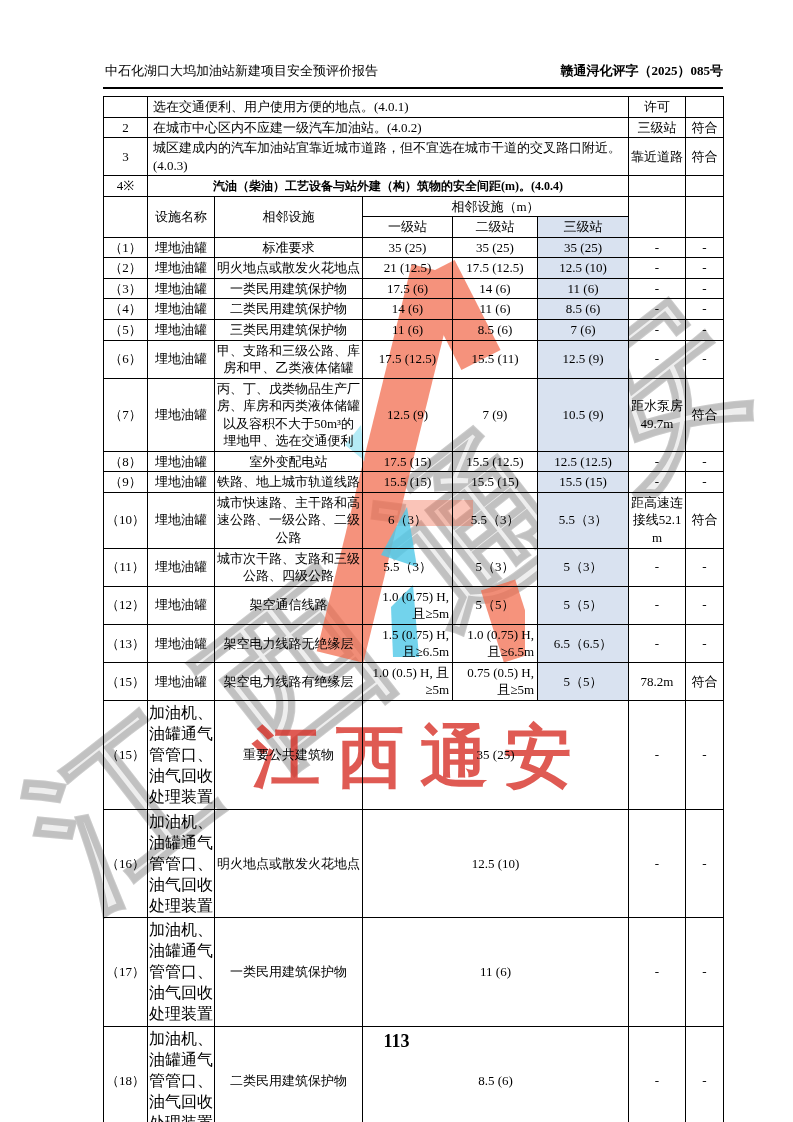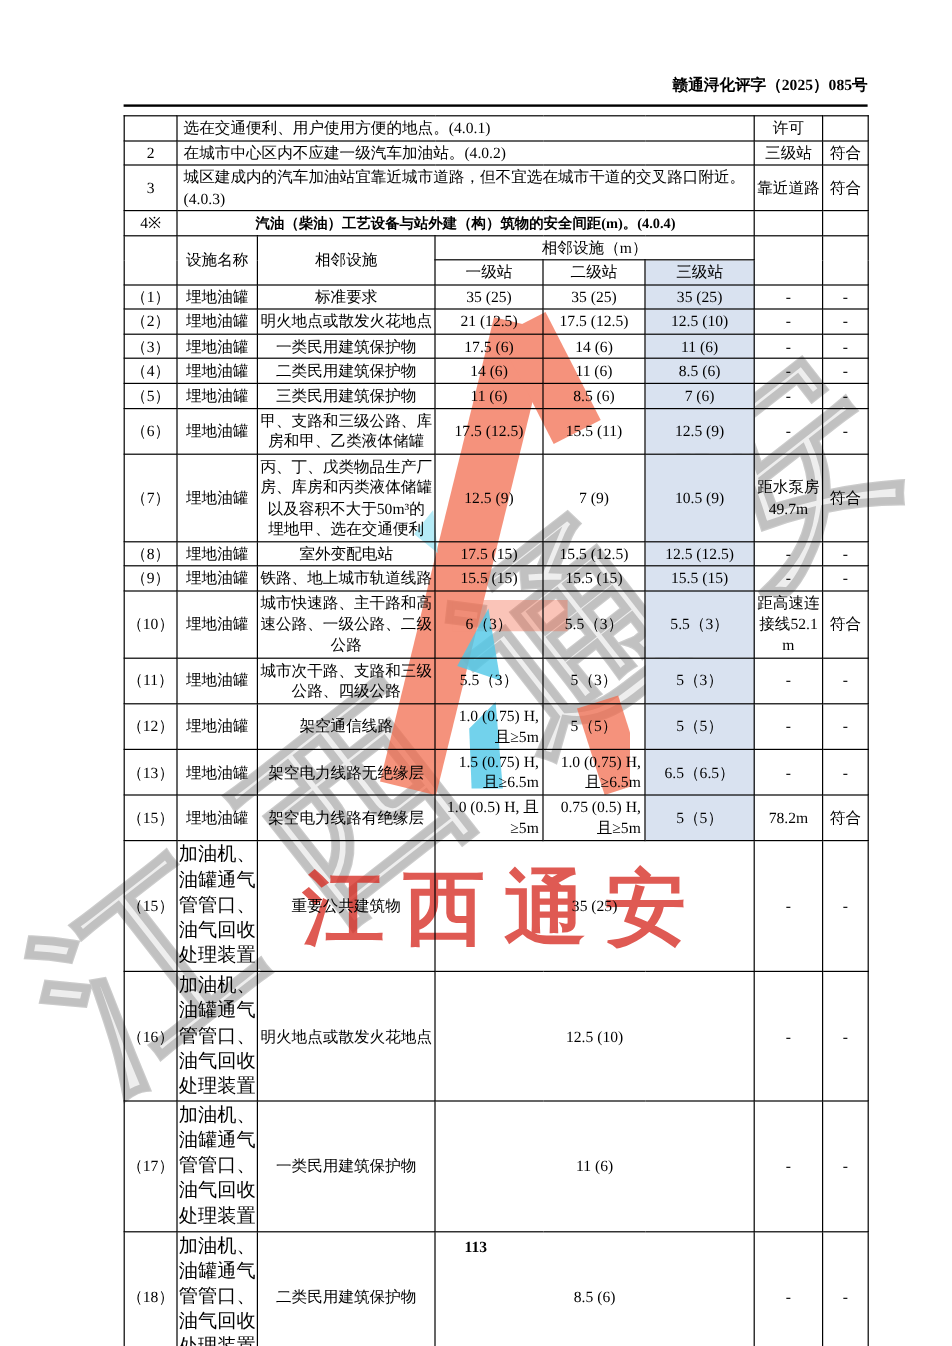--- a/index.html
+++ b/index.html
@@ -6,21 +6,21 @@
   body{
     width:793px;height:1122px;position:relative;background:#ffffff;overflow:hidden;
     font-family:"Liberation Serif","DejaVu Serif",serif;color:#000;
   }
   
   .pg-header{position:absolute;top:60px;left:103px;width:620px;height:24px;font-size:13px;}
   .pg-header .hl-left{position:absolute;left:2px;top:2px;}
   .pg-header .hl-right{position:absolute;right:0;top:2px;font-weight:bold;text-align:right;}
   .pg-rule{position:absolute;top:87px;left:103px;width:620px;height:2px;background:#000;}
   
-  .pg-footer{position:absolute;top:1031px;left:0;width:793px;text-align:center;font-size:13px;font-weight:bold;}
+  .pg-footer{position:absolute;top:1031px;left:0;width:793px;text-align:center;font-size:18px;font-weight:bold;}
   
   .wm-layer{position:absolute;inset:0;z-index:0;pointer-events:none;}
   .wm-gray{
     position:absolute;left:-100px;top:470px;width:1020px;text-align:center;
     transform:rotate(-38deg);
     font-size:170px;font-weight:bold;letter-spacing:55px;white-space:nowrap;
     color:rgba(150,150,150,0.16);
     -webkit-text-stroke:2px rgba(130,130,130,0.42);
   }
   .wm-red{
@@ -58,20 +58,21 @@
     <g opacity="0.8">
       <polygon points="96,300 122,252 132,312" fill="#4fc8e8"></polygon>
       <polygon points="106,352 128,330 134,402 108,402" fill="#4fc8e8"></polygon>
       <polygon points="60,190 76,170 80,206" fill="#7adcf0" opacity="0.7"></polygon>
     </g>
   </svg>
   <div class="wm-red">江西通安</div>
 </div>
 
 <div class="pg-header">
+  <span class="hl-left">中石化湖口大坞加油站新建项目安全预评价报告</span>
   <span class="hl-right">赣通浔化评字（2025）085号</span>
 </div>
 <div class="pg-rule"></div>
 
 <div class="tbl-wrap">
   <table>
     <colgroup>
       <col style="width:44px">
         <col style="width:67px">
         <col style="width:148px">

